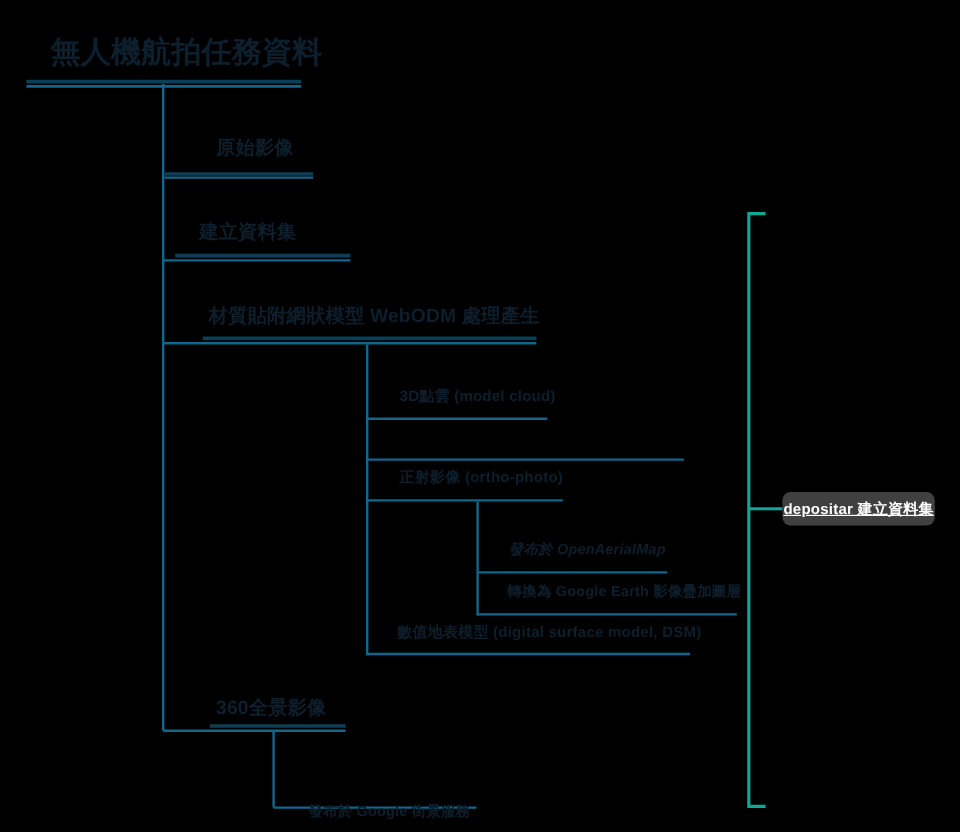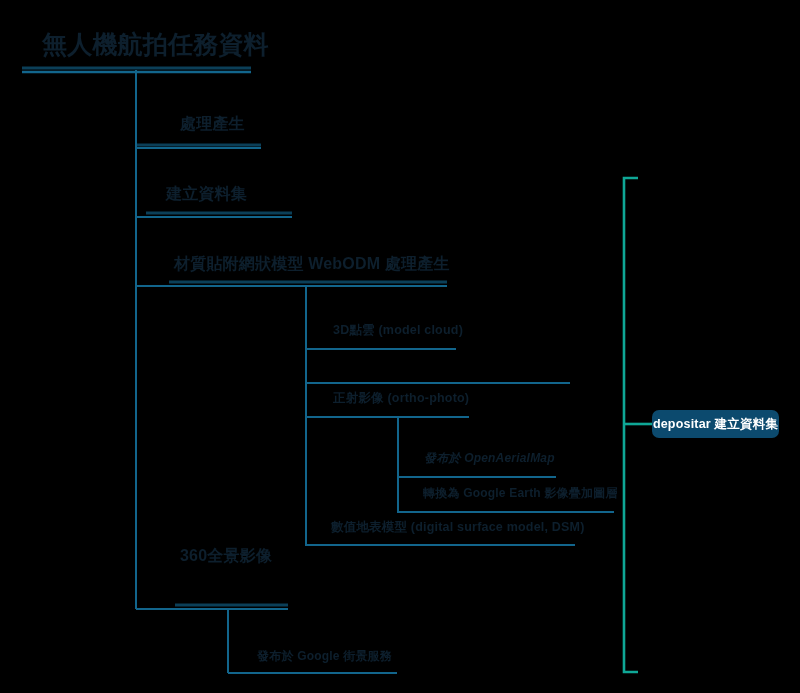--- a/index.html
+++ b/index.html
@@ -49,29 +49,30 @@
     font-size: 12px;
     font-weight: bold;
   }
   .badge {
     position: absolute;
     left: 652px;
     top: 410px;
     width: 127px;
     height: 28px;
     border-radius: 7px;
-    background: #0c4a6e;
+    background: #404040;
     color: #ffffff;
     font-size: 12.5px;
     font-weight: bold;
     display: flex;
     align-items: center;
     justify-content: center;
     letter-spacing: 0.2px;
     box-sizing: border-box;
+    text-decoration: underline;
   }
 </style>
 </head>
 <body>
 
 <div id="canvas">
 
   <svg class="wires" viewBox="0 0 800 693" width="800" height="693" aria-hidden="true">
 
     <line x1="22" y1="68" x2="251" y2="68" stroke="#0b3f58" stroke-width="3"></line>
@@ -103,36 +104,36 @@
 
     <line x1="228" y1="610" x2="228" y2="673" stroke="#12658c" stroke-width="2"></line>
     <line x1="228" y1="673" x2="397" y2="673" stroke="#12658c" stroke-width="2"></line>
 
     <path d="M 638 178 L 624 178 L 624 672 L 638 672" fill="none" stroke="#0FA796" stroke-width="2.6"></path>
     <line x1="624" y1="424" x2="652" y2="424" stroke="#0FA796" stroke-width="2.6"></line>
   </svg>
 
   <div class="node node-root" style="left:42px; top:32px;">無人機航拍任務資料</div>
 
-  <div class="node node-l1" style="left:180px; top:116px;">處理產生</div>
+  <div class="node node-l1" style="left:180px; top:116px;">原始影像</div>
 
   <div class="node node-l1" style="left:166px; top:186px;">建立資料集</div>
 
   <div class="node node-l1" style="left:174px; top:256px;">材質貼附網狀模型 WebODM 處理產生</div>
 
   <div class="node node-l2" style="left:333px; top:324px;">3D點雲 (model cloud)</div>
 
 
   <div class="node node-l2" style="left:333px; top:392px;">正射影像 (ortho-photo)</div>
 
   <div class="node node-l3" style="left:424px; top:452px;font-style:italic;">發布於 OpenAerialMap</div>
 
   <div class="node node-l2" style="left:331px; top:521px;">數值地表模型 (digital surface model, DSM)</div>
 
   <div class="node node-l3" style="left:423px; top:487px;">轉換為 Google Earth 影像疊加圖層</div>
 
-  <div class="node node-l1" style="left:180px; top:548px;">360全景影像</div>
+  <div class="node node-l1" style="left:180px; top:583px;">360全景影像</div>
 
-  <div class="node node-l3" style="left:257px; top:650px;">發布於 Google 街景服務</div>
+  <div class="node node-l3" style="left:257px; top:670px;">發布於 Google 街景服務</div>
 
   <div class="badge">depositar 建立資料集</div>
 
 </div>
 
 </body></html>

